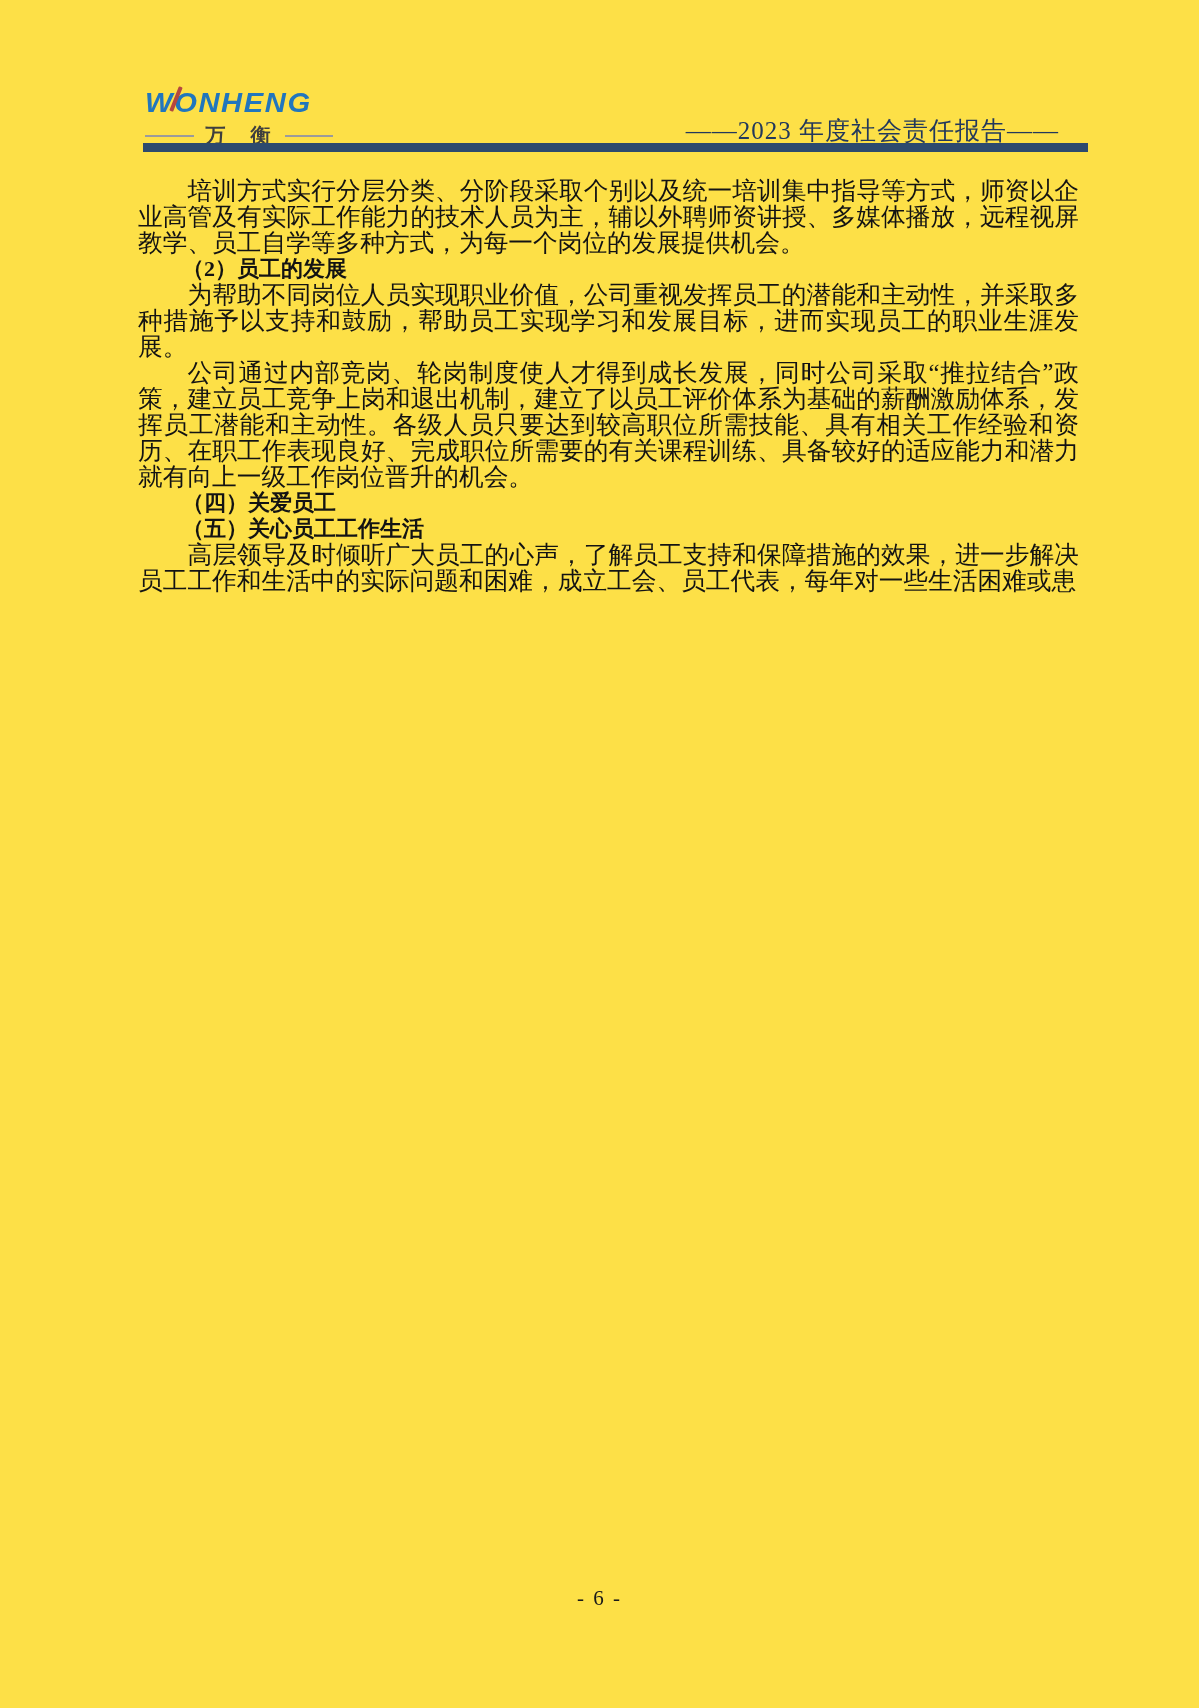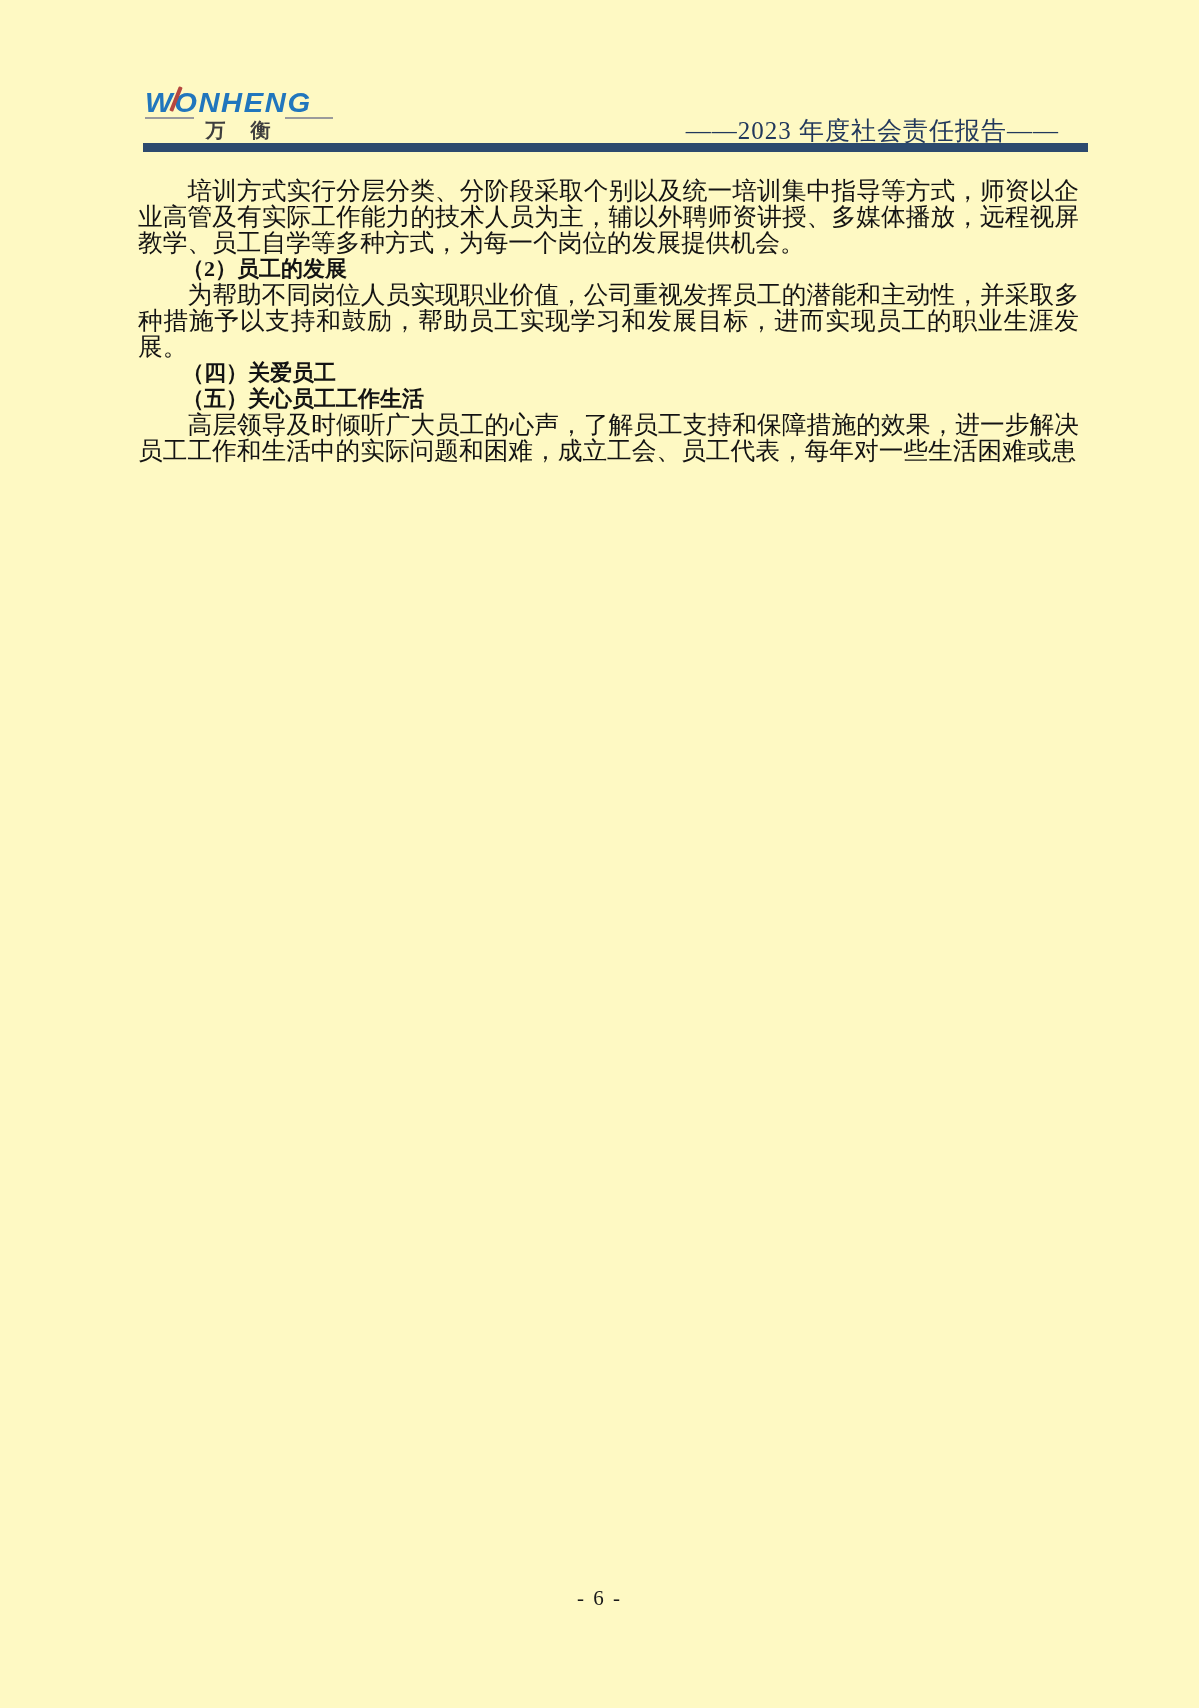--- a/index.html
+++ b/index.html
@@ -3,38 +3,38 @@
 <meta charset="utf-8">
 <title>2023 年度社会责任报告 - 6</title>
 <style>
   * { margin:0; padding:0; box-sizing:border-box; }
   html,body { background:#ffffff; }
   body {
     width:1199px; height:1708px; position:relative; overflow:hidden;
     font-family:"Liberation Serif","DejaVu Serif",serif;
     color:#151515;
   }
-  .page { position:absolute; inset:0; background:#fef9c3; }
+  .page { position:absolute; inset:0; background:#fde047; }
 
   
   .logo { position:absolute; left:145px; top:90px; width:192px; }
   .logo-word {
     font-family:"Liberation Sans","DejaVu Sans",sans-serif;
     font-weight:bold; font-style:italic;
     font-size:27px; line-height:1;
     color:#2176bd; letter-spacing:1.5px;
     transform:scaleX(1.08); transform-origin:left center;
     white-space:nowrap;
   }
   .logo-slash {
     position:absolute; left:29px; top:-4px;
     width:4px; height:26px; background:#b5473f;
     transform:rotate(22deg); border-radius:1px;
   }
-  .logo-sub { display:flex; align-items:flex-start; width:188px; }
+  .logo-sub { display:flex; align-items:center; margin-top:5px; width:188px; }
   .logo-rule { flex:1; height:2px; background:#9b9b9b; }
   .logo-cn {
     font-size:20px; font-weight:bold; color:#3e3e3e;
     letter-spacing:10px; margin:0 4px 0 12px; white-space:nowrap;
   }
   .report-title {
     position:absolute; right:140px; top:114px;
     font-size:25px; color:#22385c; letter-spacing:1px; white-space:nowrap;font-family:Liberation Serif, serif;
   }
   .header-bar {
@@ -75,20 +75,21 @@
 
     <div class="report-title">——2023 年度社会责任报告——</div>
 
     <div class="header-bar"></div>
   </header>
 
   <main>
     <p class="body-p">培训方式实行分层分类、分阶段采取个别以及统一培训集中指导等方式，师资以企业高管及有实际工作能力的技术人员为主，辅以外聘师资讲授、多媒体播放，远程视屏教学、员工自学等多种方式，为每一个岗位的发展提供机会。</p>
     <p class="body-h">（2）员工的发展</p>
     <p class="body-p">为帮助不同岗位人员实现职业价值，公司重视发挥员工的潜能和主动性，并采取多种措施予以支持和鼓励，帮助员工实现学习和发展目标，进而实现员工的职业生涯发展。</p>
+    <p class="body-p">公司通过内部竞岗、轮岗制度使人才得到成长发展，同时公司采取“推拉结合”政策，建立员工竞争上岗和退出机制，建立了以员工评价体系为基础的薪酬激励体系，发挥员工潜能和主动性。各级人员只要达到较高职位所需技能、具有相关工作经验和资历、在职工作表现良好、完成职位所需要的有关课程训练、具备较好的适应能力和潜力就有向上一级工作岗位晋升的机会。</p>
     <p class="body-h">（四）关爱员工</p>
     <p class="body-h">（五）关心员工工作生活</p>
     <p class="body-p">高层领导及时倾听广大员工的心声，了解员工支持和保障措施的效果，进一步解决员工工作和生活中的实际问题和困难，成立工会、员工代表，每年对一些生活困难或患</p>
   </main>
 
   <footer>
     <div class="page-number">- 6 -</div>
   </footer>
 
 </div>

